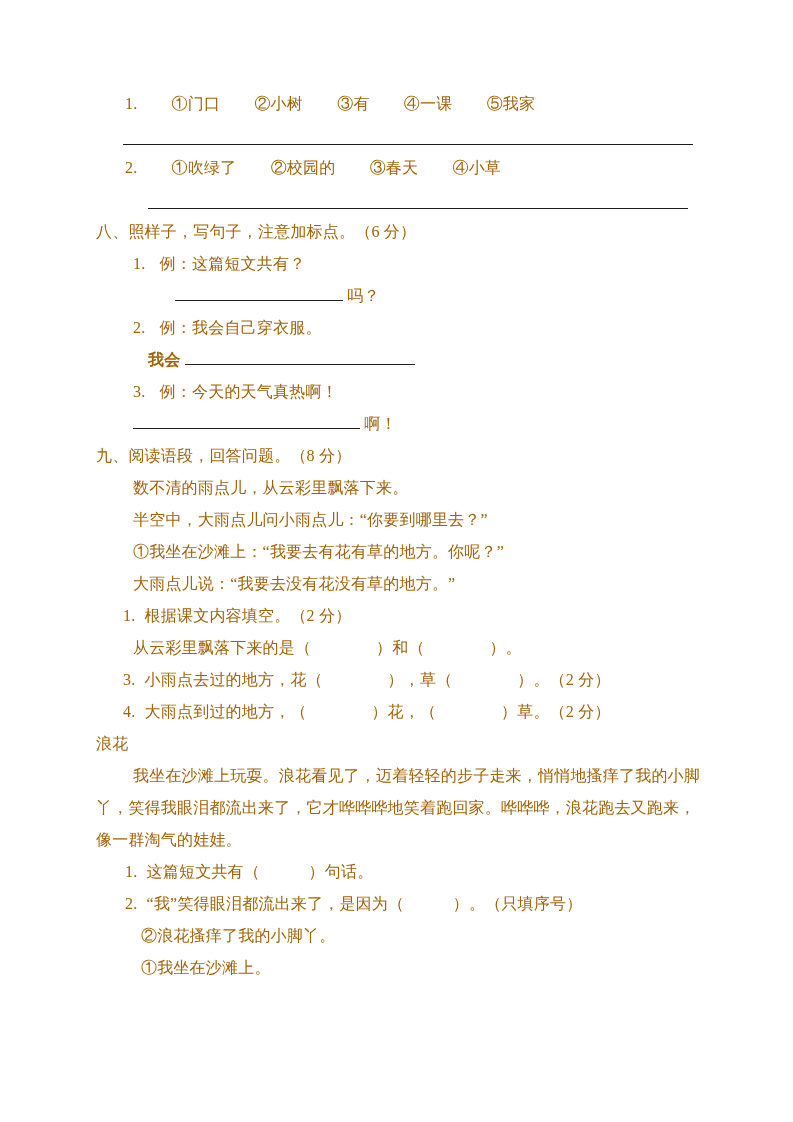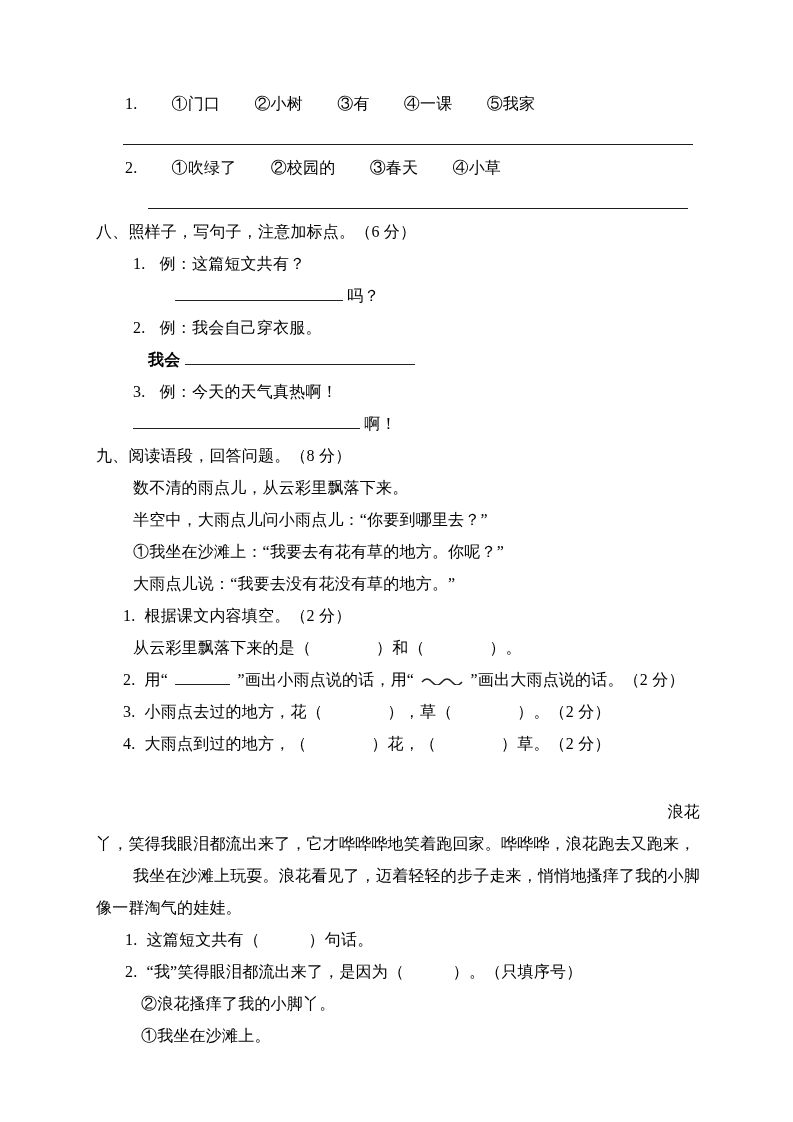--- a/index.html
+++ b/index.html
@@ -6,21 +6,21 @@
   html,body{margin:0;padding:0;}
   body{
     width:793px;height:1122px;
     background:#f2f2f2;
     font-family:"Liberation Serif","DejaVu Serif",serif;
   }
   .page{
     position:relative;
     width:793px;height:1122px;
     background:#ffffff;
-    color:#000000;
+    color:#a16207;
     overflow:hidden;
   }
   .content{
     position:absolute;
     left:96px;top:88px;width:604px;
   }
   .row{
     min-height:32px;line-height:32px;
     font-size:16px;letter-spacing:0.2px;
     white-space:nowrap;
@@ -57,21 +57,21 @@
   .sblank{
     display:inline-block;width:55px;height:14px;
     border-bottom:1.5px solid #222;
     margin:0 3px;vertical-align:baseline;
   }
   .wavy{
     display:inline-block;vertical-align:baseline;
     margin:0 3px;
   }
   
-  .center{text-align:right;margin-top:36px;}
+  .center{text-align:left;}
   .p-indent{padding-left:37px;}
   .s10-q{padding-left:29px;}
   .s10-q .num{margin-right:5px;}
   .s10-opt{padding-left:45px;}
 </style>
 </head>
 <body>
 
 <div class="page">
   <div class="content">
@@ -128,41 +128,31 @@
     <div class="row s9-passage">数不清的雨点儿，从云彩里飘落下来。</div>
     <div class="row s9-passage">半空中，大雨点儿问小雨点儿：“你要到哪里去？”</div>
     <div class="row s9-passage">①我坐在沙滩上：“我要去有花有草的地方。你呢？”</div>
     <div class="row s9-passage">大雨点儿说：“我要去没有花没有草的地方。”</div>
     <div class="row s9-q">
       <span class="num">1.</span>
       <span>根据课文内容填空。（2 分）</span>
     </div>
     <div class="row s9-sub">从云彩里飘落下来的是（　　　　）和（　　　　）。</div>
     <div class="row s9-q">
-      <span class="num">2.</span>
-      <span>用“</span>
-      <span class="sblank"></span>
-      <span>”画出小雨点说的话，用“</span>
-      <span class="wavy"><svg width="42" height="12" viewBox="0 0 42 12" xmlns="http://www.w3.org/2000/svg">
-            <path d="M1 9 Q 6 3 11 9 T 21 9 T 31 9 T 41 9" fill="none" stroke="#222" stroke-width="1.4"></path>
-          </svg></span>
-      <span>”画出大雨点说的话。（2 分）</span>
-    </div>
-    <div class="row s9-q">
       <span class="num">3.</span>
       <span>小雨点去过的地方，花（　　　　），草（　　　　）。（2 分）</span>
     </div>
     <div class="row s9-q">
       <span class="num">4.</span>
       <span>大雨点到过的地方，（　　　　）花，（　　　　）草。（2 分）</span>
     </div>
 
     <div class="row center">浪花</div>
+    <div class="row p-indent">我坐在沙滩上玩耍。浪花看见了，迈着轻轻的步子走来，悄悄地搔痒了我的小脚</div>
     <div class="row">丫，笑得我眼泪都流出来了，它才哗哗哗地笑着跑回家。哗哗哗，浪花跑去又跑来，</div>
-    <div class="row p-indent">我坐在沙滩上玩耍。浪花看见了，迈着轻轻的步子走来，悄悄地搔痒了我的小脚</div>
     <div class="row">像一群淘气的娃娃。</div>
     <div class="row s10-q">
       <span class="num">1.</span>
       <span>这篇短文共有（　　　）句话。</span>
     </div>
     <div class="row s10-q">
       <span class="num">2.</span>
       <span>“我”笑得眼泪都流出来了，是因为（　　　）。（只填序号）</span>
     </div>
     <div class="row s10-opt">②浪花搔痒了我的小脚丫。</div>

